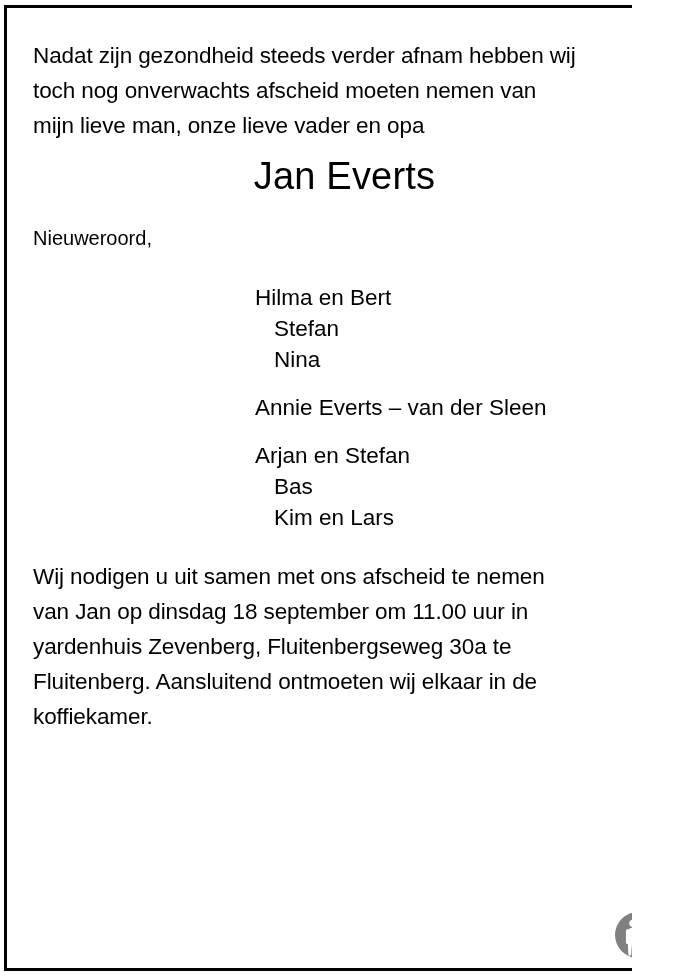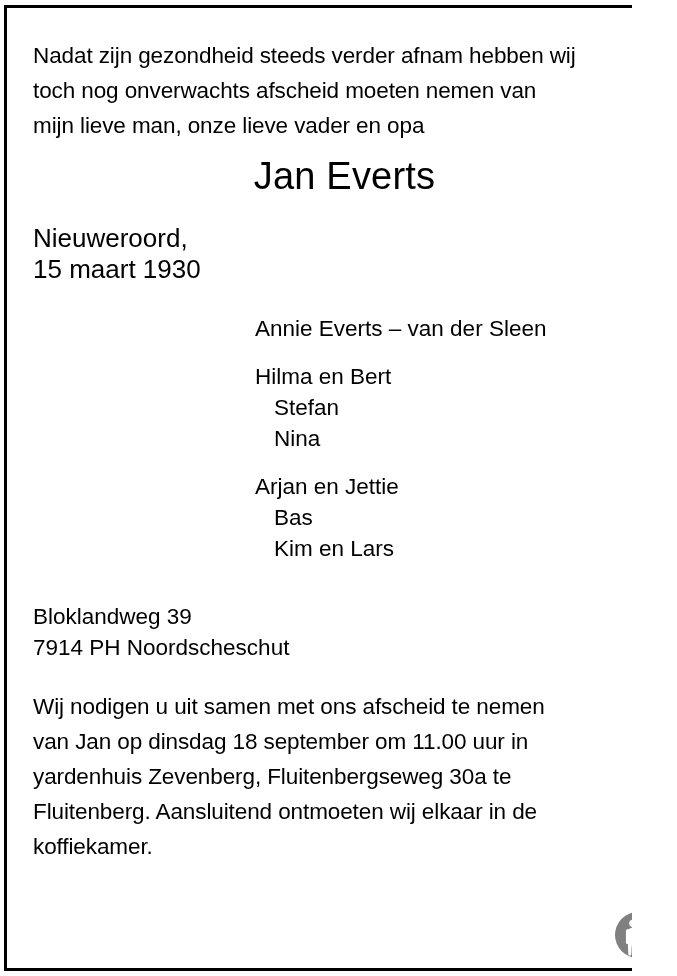--- a/index.html
+++ b/index.html
@@ -61,21 +61,21 @@
     font-weight: 400;
     letter-spacing: 0.2px;
   }
 
   
   .places {
     display: flex;
     justify-content: space-between;
     align-items: flex-end;
     margin-top: 25px;
-    font-size: 26px;
+    font-size: 20px;
     line-height: 31px;
   }
   .place-col.left  { text-align: left; }
   .place-col.right { text-align: right; }
   .place-line { display: block; white-space: nowrap; }
 
   
   .family {
     margin-top: 28px;
     font-size: 22.5px;
@@ -141,48 +141,43 @@
 toch nog onverwachts afscheid moeten nemen van
 mijn lieve man, onze lieve vader en opa</p>
 
       <div class="name-block">
         <span class="name">Jan Everts</span>
       </div>
 
       <div class="places">
         <div class="place-col left">
           <span class="place-line">Nieuweroord,</span>
-          <span class="place-line">15 maart 1930</span>
         </div>
       </div>
 
       <div class="family">
-
-        <div class="family-group">
-          <span class="family-lead spouse">Annie Everts – van der Sleen</span>
-        </div>
 
         <div class="family-group">
           <span class="family-lead">Hilma en Bert</span>
           <span class="family-child">Stefan</span>
           <span class="family-child">Nina</span>
         </div>
 
         <div class="family-group">
-          <span class="family-lead">Arjan en Jettie</span>
+          <span class="family-lead spouse">Annie Everts – van der Sleen</span>
+        </div>
+
+        <div class="family-group">
+          <span class="family-lead">Arjan en Stefan</span>
           <span class="family-child">Bas</span>
           <span class="family-child">Kim en Lars</span>
         </div>
 
       </div>
 
-      <div class="address">
-        <span class="address-line">Bloklandweg 39</span>
-        <span class="address-line">7914 PH Noordscheschut</span>
-      </div>
 
       <p class="invitation">Wij nodigen u uit samen met ons afscheid te nemen
 van Jan op dinsdag 18 september om 11.00 uur in
 yardenhuis Zevenberg, Fluitenbergseweg 30a te
 Fluitenberg. Aansluitend ontmoeten wij elkaar in de
 koffiekamer.</p>
 
 
     </div>
 

